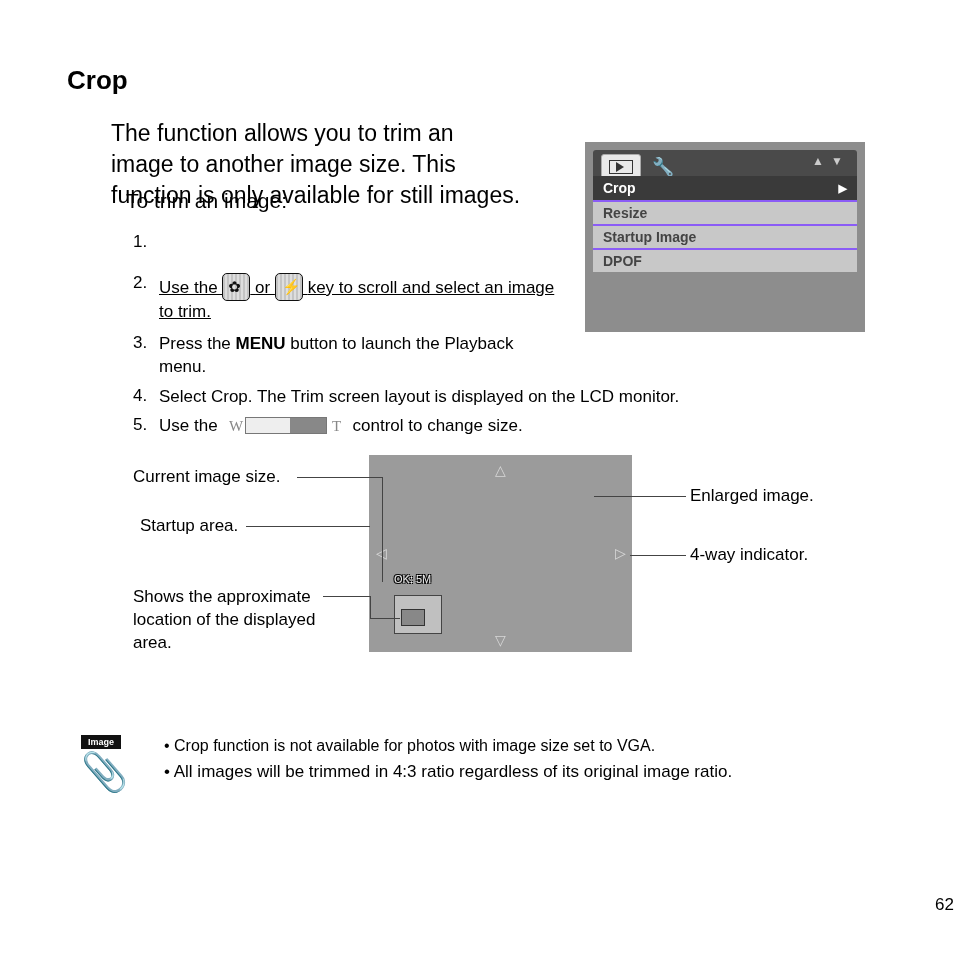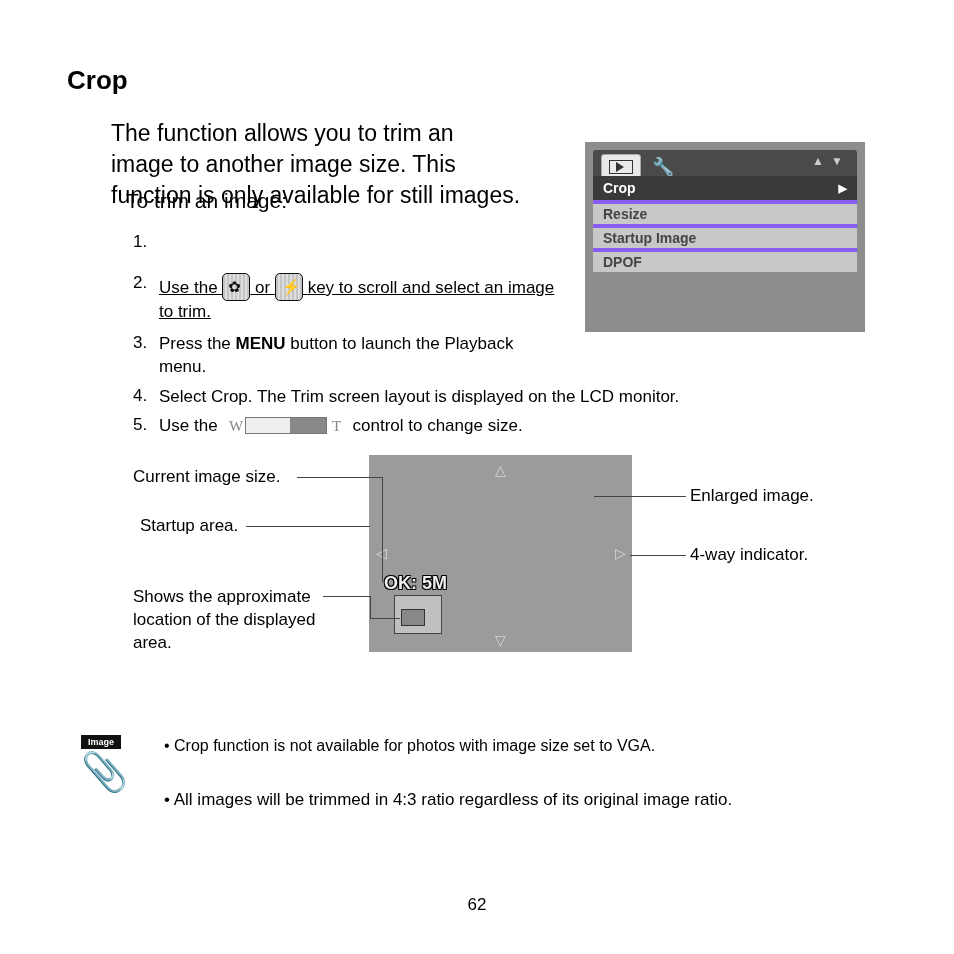--- a/index.html
+++ b/index.html
@@ -75,21 +75,21 @@
     position: absolute;
   }
   .menu-row {
     width: 264px; height: 24px;
     font-size: 14px; font-weight: bold;
     padding-left: 10px;
     display: flex; align-items: center;
     box-sizing: border-box;
   }
   .menu-row.sel { background: #3a3a3a; color: #fff; }
-  .menu-row.unsel { background: #c8c8c8; color: #444; border-top: 4px solid #8b5cf6; }
+  .menu-row.unsel { background: #c8c8c8; color: #444; border-top: 2px solid #8b5cf6; }
   .menu-list { left: 593px; top: 176px; width: 264px; }
   .menu-row .arrow-r { margin-left: auto; margin-right: 10px; font-size: 11px; }
 
   
   .key-icon {
     display: inline-block;
     width: 26px; height: 26px;
     border: 1px solid #111;
     background: repeating-linear-gradient(90deg,#c4c4c4 0 2px,#dedede 2px 4px);
     vertical-align: -8px;
@@ -114,22 +114,22 @@
   .wt-ctrl::after  { content:"T"; position:absolute; right:-15px; top:-2px; font-size:15px; color:#888; font-family: Georgia, serif;}
 
   
   .diagram {
     left: 369px; top: 455px;
     width: 263px; height: 197px;
     background: #9b9b9b;
   }
   .diag-tri { color:#d8d8d8; font-size:14px; }
   .diag-ok {
-    left: 384px; top: 573px;
-    font-size: 18px; font-weight: bold; color: #eee;
+    left: 394px; top: 573px;
+    font-size: 11px; font-weight: normal; color: #eee;
     text-shadow: 1px 1px 0 #000, -1px -1px 0 #000, 1px -1px 0 #000, -1px 1px 0 #000;
   }
   .minimap {
     left: 394px; top: 595px;
     width: 46px; height: 37px;
     background: #c0c0c0;
     border: 1px solid #444;
   }
   .minimap-inner {
     left: 401px; top: 609px;
@@ -153,21 +153,21 @@
     line-height: 14px;
     font-weight: bold;
   }
   .note-icon {
     left: 81px; top: 750px;
     font-size: 38px; color:#555;
   }
 
   .pagenum {
     left: 0; right:0; top: 895px;
-    text-align: center;
+    text-align: right;
     font-size: 17px;
   }
 </style>
 </head>
 <body>
 <div class="page">
 
 <div class="abs title">Crop</div>
 <div class="abs intro">The function allows you to trim an image to another image size. This function is only available for still images.</div>
 <div class="abs subtitle">To trim an image:</div>
@@ -249,17 +249,17 @@
 
 <div class="abs callout" style="left:690px; top:486px;">Enlarged image.</div>
 <div class="leaderR" style="left:594px; top:496px; width:92px;"></div>
 
 <div class="abs callout" style="left:690px; top:545px;">4-way indicator.</div>
 <div class="leaderR" style="left:630px; top:555px; width:56px;"></div>
 
 <div class="abs note-tab">Image</div>
 <div class="abs note-icon">📎</div>
 <div class="abs" style="left:164px; top:737px; font-size:16px;">• Crop function is not available for photos with image size set to VGA.</div>
-<div class="abs" style="left:164px; top:762px; font-size:17px;margin-top:28px;">• All images will be trimmed in 4:3 ratio regardless of its original image ratio.</div>
+<div class="abs" style="left:164px; top:762px; font-size:17px;">• All images will be trimmed in 4:3 ratio regardless of its original image ratio.</div>
 
 <div class="abs pagenum">62</div>
 
 </div>
 
 </body></html>

